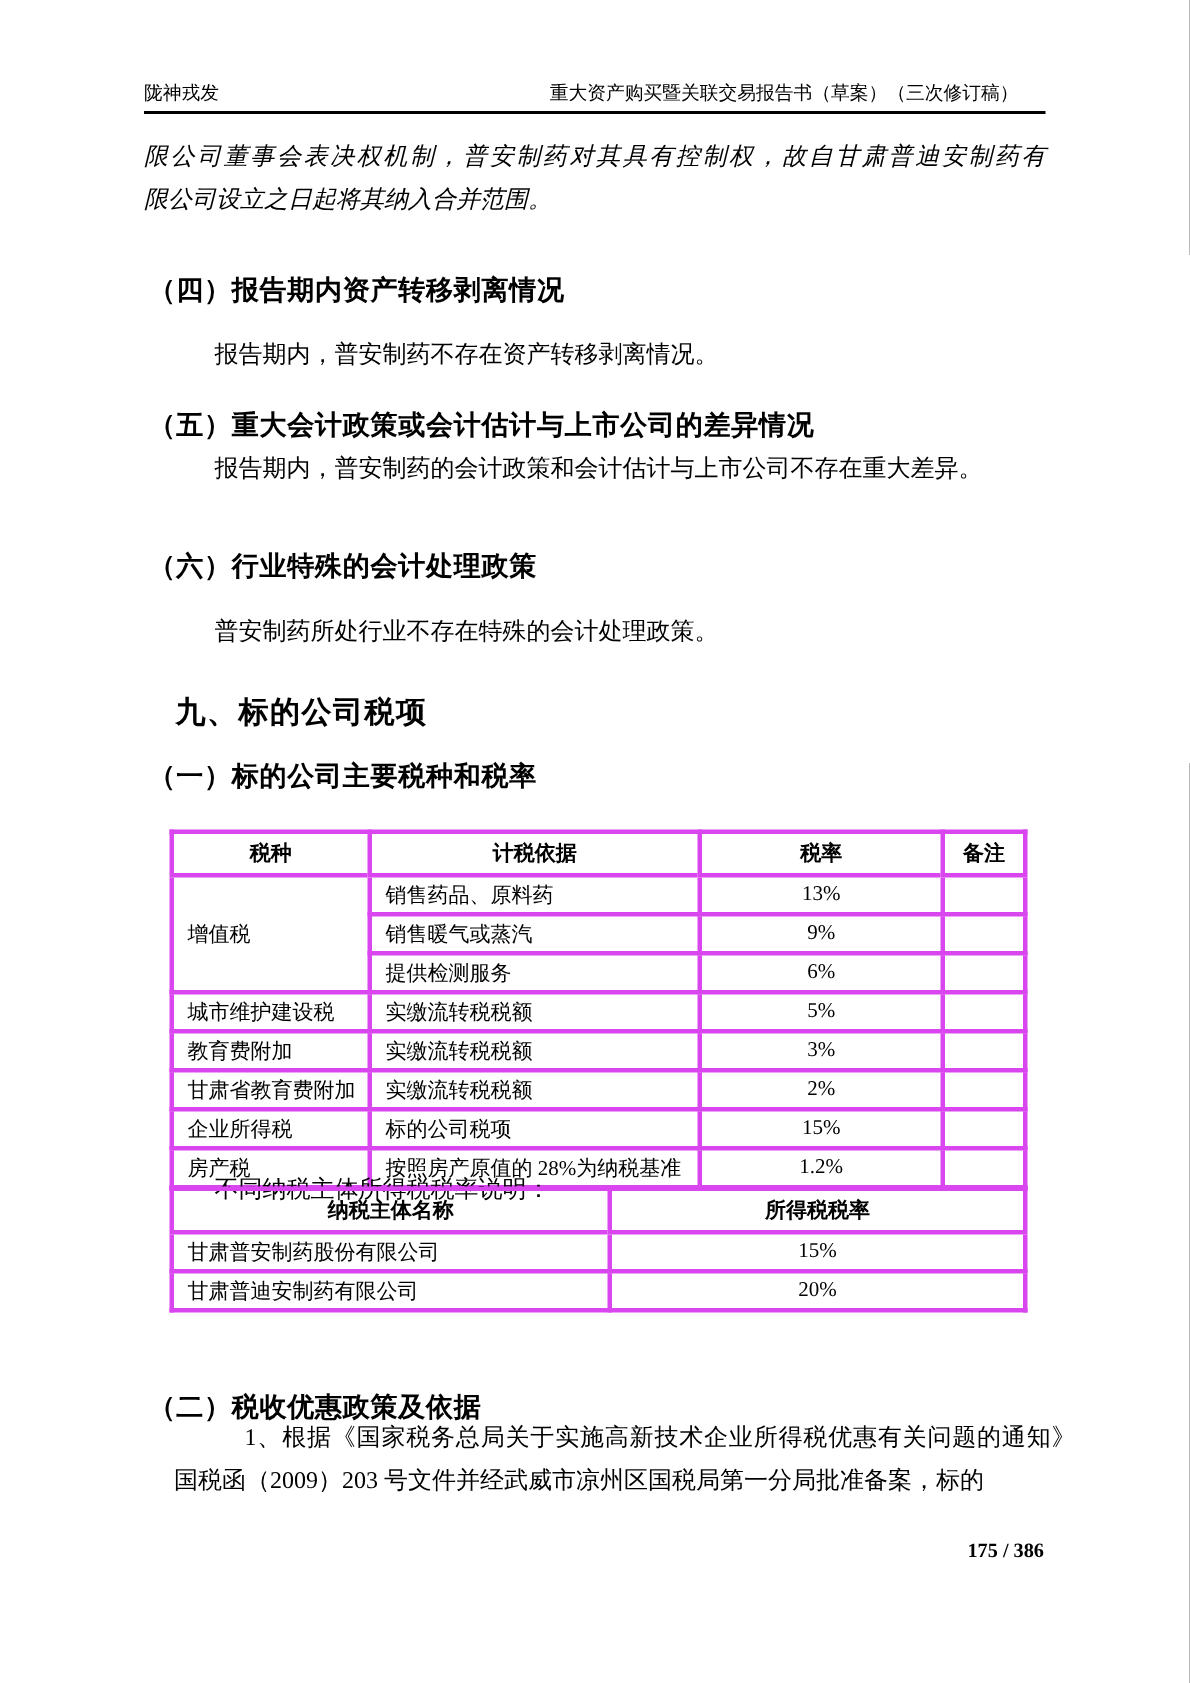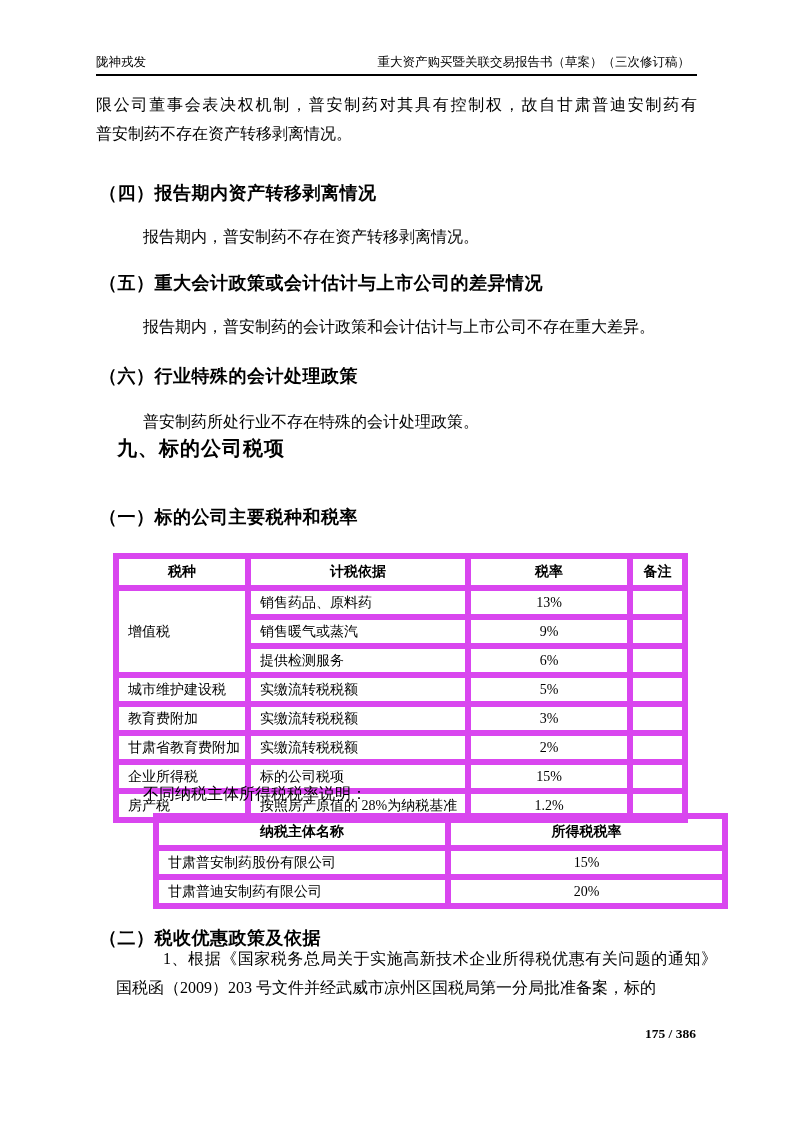--- a/index.html
+++ b/index.html
@@ -10,103 +10,103 @@
     margin: 0 auto;
     background: #ffffff;
     color: #000000;
     font-family: "Liberation Serif", "DejaVu Serif", serif;
     overflow: hidden;
   }
   .abs { position: absolute; }
 
   
   .hdr-left  { left: 96px;  top: 54px; font-size: 12.5px; line-height: 17px; }
-  .hdr-right { right: 103px; top: 54px; font-size: 12.5px; line-height: 17px; }
+  .hdr-right { right: 114px; top: 54px; font-size: 12.5px; line-height: 17px; }
   .hdr-rule  { left: 96px;  top: 74px; width: 601px; height: 0;
                border-top: 2px solid #000; }
 
   
   .para { left: 96px; width: 601px; font-size: 16px; }
   .pline { line-height: 29px; height: 29px; white-space: nowrap; }
   .jfull { text-align: justify; text-align-last: justify; white-space: normal; }
   .indent { padding-left: 47px; }
 
-  .intro { top: 90px; }
+  .intro { top: 90px; font-style: italic; }
   .s4-body { top: 222px; }
-  .s5-body { top: 312px; }
+  .s5-body { top: 298px; }
   .s6-body { top: 407px; }
   .note-para { top: 779px; }
   .s92-body { top: 944px; margin-left: 20px; }
 
   
   .h2x {
     left: 99px; width: 600px;
     font-family: "Liberation Sans", "DejaVu Sans", sans-serif;
     font-weight: 700; font-size: 18px; line-height: 23px;
     letter-spacing: 0.5px;
   }
   .h4 { top: 182px; }
   .h5 { top: 272px; }
-  .h6 { top: 366px; font-family: Liberation Mono, monospace; }
+  .h6 { top: 366px; }
   .h91 { top: 506px; }
   .h92 { top: 927px; }
   .h1x {
     left: 117px; width: 580px;
     font-family: "Liberation Sans", "DejaVu Sans", sans-serif;
     font-weight: 700; font-size: 20px; line-height: 25px;
     letter-spacing: 1px;
-    top: 436px;
+    top: 463px;
   }
 
   
   table.doc {
     border-collapse: collapse;
     table-layout: fixed;
     width: 569px;
     font-size: 14px;
     border-top: 3px solid #000;
     border-bottom: 3px solid #000;
   }
   table.doc td, table.doc th {
-    border: 6px solid #d946ef;
+    border: 3px solid #d946ef;
     padding: 0;
     height: 23px;
     vertical-align: middle;
     overflow: hidden;
   }
   table.doc th {
     font-family: "Liberation Sans", "DejaVu Sans", sans-serif;
     font-weight: 700;
     text-align: center;
     height: 26px;
     border-bottom: 2px solid #000;
   }
   table.doc td.l { text-align: left; padding-left: 9px; }
   table.doc td.c { text-align: center; }
   .tax-table-pos { left: 113px; top: 553px; }
-  .income-table-pos { left: 113px; top: 813px; margin-left: 40px; }
+  .income-table-pos { left: 113px; top: 791px; }
 
   
   .footer {
     right: 97px; top: 1026px;
     font-size: 13.5px; font-weight: 700;
   }
 </style>
 </head>
 <body>
 
 <div class="page">
 
   <div class="abs hdr-left">陇神戎发</div>
   <div class="abs hdr-right">重大资产购买暨关联交易报告书（草案）（三次修订稿）</div>
   <div class="abs hdr-rule"></div>
 
   <div class="abs para intro">
     <div class="pline jfull">限公司董事会表决权机制，普安制药对其具有控制权，故自甘肃普迪安制药有</div>
-    <div class="pline">普安制药不存在资产转移剥离情况。</div>
+    <div class="pline">限公司设立之日起将其纳入合并范围。</div>
   </div>
 
   <div class="abs para s4-body">
     <div class="pline indent">报告期内，普安制药不存在资产转移剥离情况。</div>
   </div>
   <div class="abs h2x h4">（四）报告期内资产转移剥离情况</div>
 
   <div class="abs h2x h5">（五）重大会计政策或会计估计与上市公司的差异情况</div>
   <div class="abs para s5-body">
     <div class="pline indent">报告期内，普安制药的会计政策和会计估计与上市公司不存在重大差异。</div>

